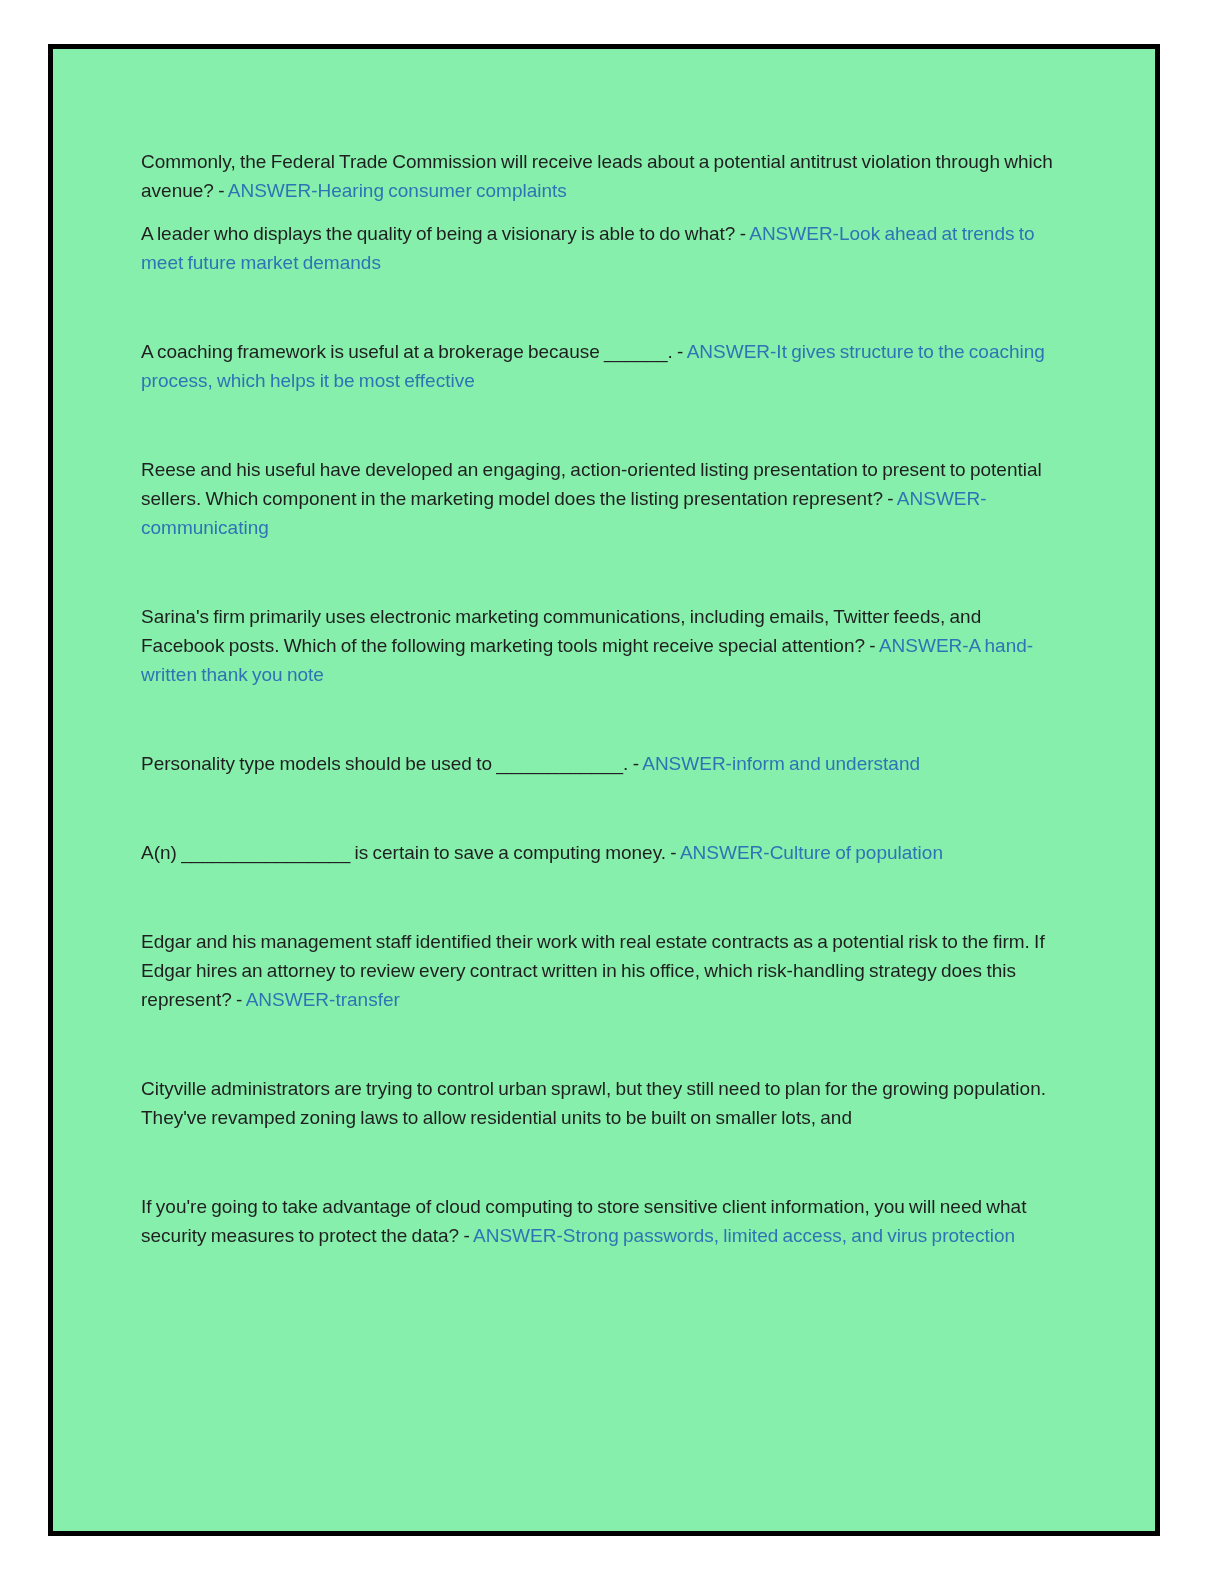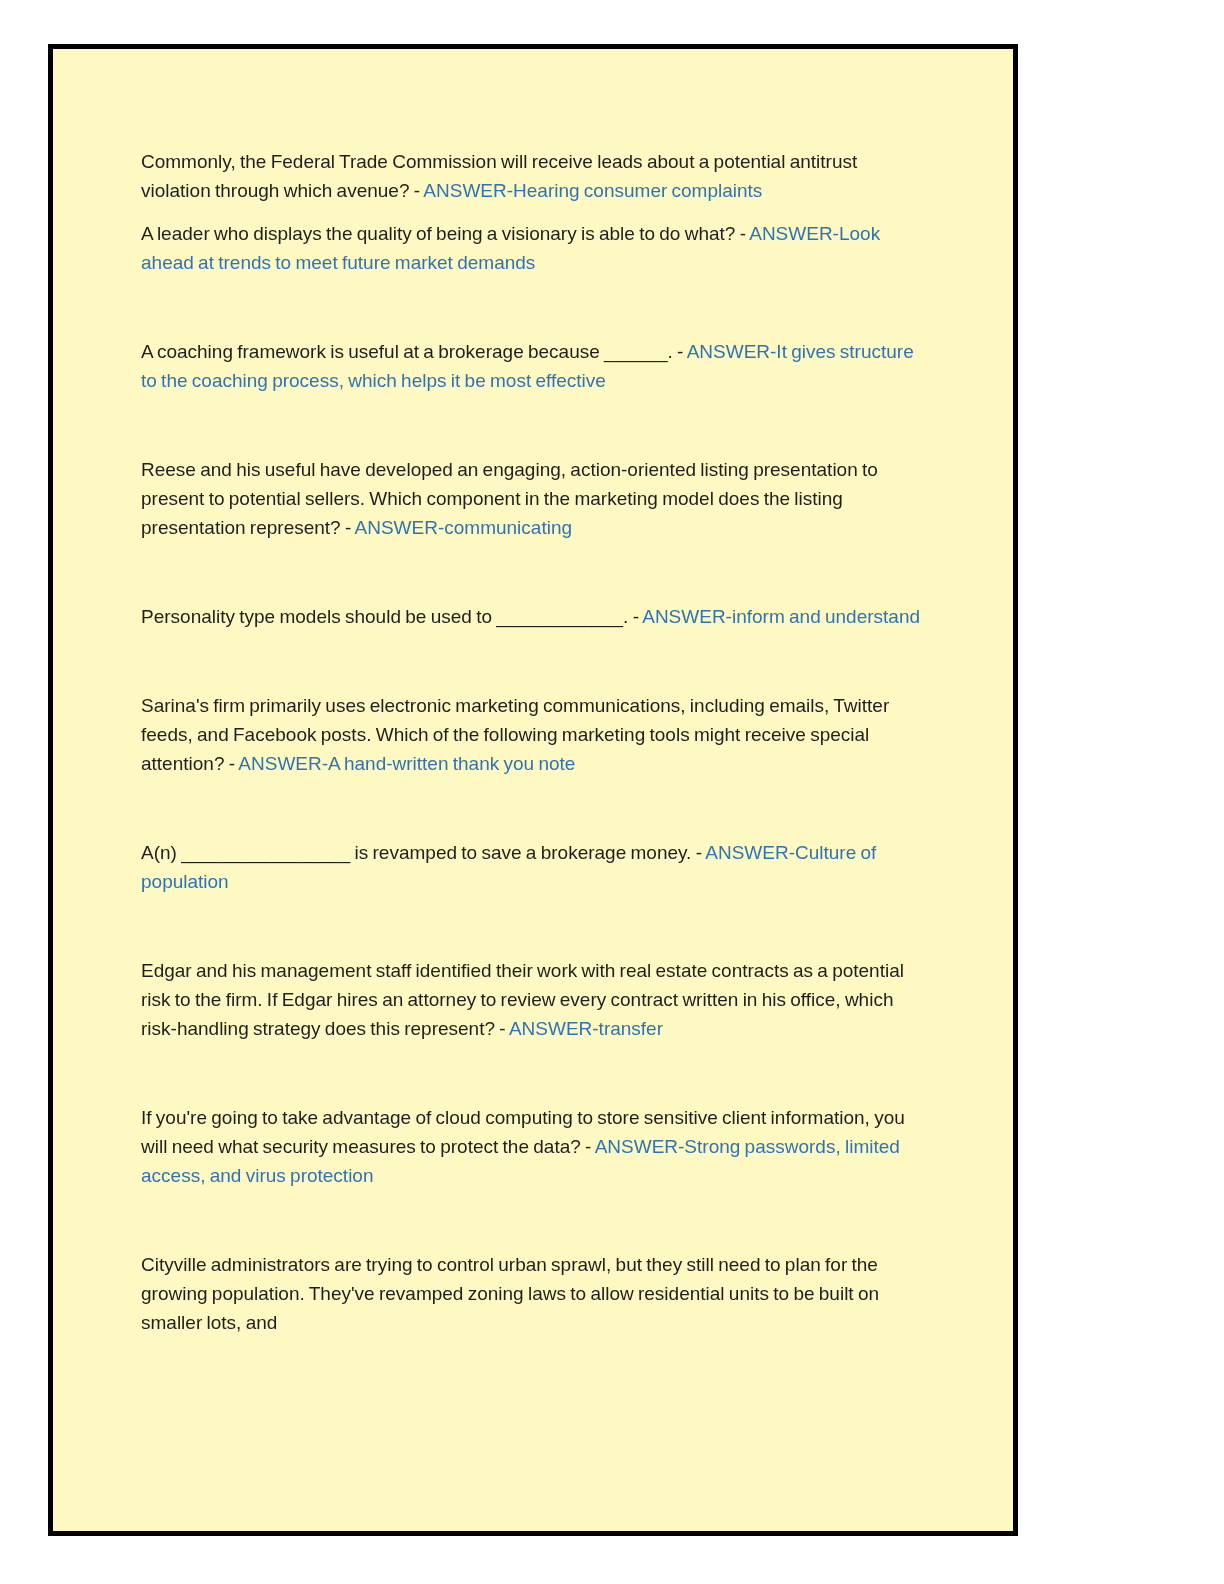--- a/index.html
+++ b/index.html
@@ -10,25 +10,25 @@
   body {
     width: 1224px;
     height: 1584px;
     position: relative;
     font-family: "Liberation Sans", sans-serif;
   }
   .page-frame {
     position: absolute;
     left: 48px;
     top: 44px;
-    width: 970px;
+    width: 1112px;
     height: 1492px;
     border: 5px solid #000000;
     box-sizing: border-box;
-    background: #fef9c3;
+    background: #86efac;
   }
   .content {
     padding: 98px 88px 40px 88px;
   }
   .qa {
     font-size: 19px;
     line-height: 29px;
     color: #1f1f1f;
     margin: 0 0 60px 0;
     word-spacing: -1px;
@@ -51,26 +51,26 @@
 
     <p class="qa"><span>Commonly, the Federal Trade Commission will receive leads about a potential antitrust violation through which avenue?</span><span class="sep"> - </span><span class="answer">ANSWER-Hearing consumer complaints</span></p>
 
     <p class="qa"><span>A leader who displays the quality of being a visionary is able to do what?</span><span class="sep"> - </span><span class="answer">ANSWER-Look ahead at trends to meet future market demands</span></p>
 
     <p class="qa"><span>A coaching framework is useful at a brokerage because ______.</span><span class="sep"> - </span><span class="answer">ANSWER-It gives structure to the coaching process, which helps it be most effective</span></p>
 
 
     <p class="qa"><span>Reese and his useful have developed an engaging, action-oriented listing presentation to present to potential sellers. Which component in the marketing model does the listing presentation represent?</span><span class="sep"> - </span><span class="answer">ANSWER-communicating</span></p>
 
+    <p class="qa"><span>Sarina's firm primarily uses electronic marketing communications, including emails, Twitter feeds, and Facebook posts. Which of the following marketing tools might receive special attention?</span><span class="sep"> - </span><span class="answer">ANSWER-A hand-written thank you note</span></p>
+
     <p class="qa"><span>Personality type models should be used to ____________.</span><span class="sep"> - </span><span class="answer">ANSWER-inform and understand</span></p>
 
-    <p class="qa"><span>Sarina's firm primarily uses electronic marketing communications, including emails, Twitter feeds, and Facebook posts. Which of the following marketing tools might receive special attention?</span><span class="sep"> - </span><span class="answer">ANSWER-A hand-written thank you note</span></p>
-
-    <p class="qa"><span>A(n) ________________  is revamped to save a brokerage money.</span><span class="sep"> - </span><span class="answer">ANSWER-Culture of population</span></p>
+    <p class="qa"><span>A(n) ________________  is certain to save a computing money.</span><span class="sep"> - </span><span class="answer">ANSWER-Culture of population</span></p>
 
     <p class="qa"><span>Edgar and his management staff identified their work with real estate contracts as a potential risk to the firm. If Edgar hires an attorney to review every contract written in his office, which risk-handling strategy does this represent?</span><span class="sep"> - </span><span class="answer">ANSWER-transfer</span></p>
 
+    <p class="qa"><span>Cityville administrators are trying to control urban sprawl, but they still need to plan for the growing population. They've revamped zoning laws to allow residential units to be built on smaller lots, and</span><span class="sep"></span><span class="answer"></span></p>
+
     <p class="qa"><span>If you're going to take advantage of cloud computing to store sensitive client information, you will need what security measures to protect the data?</span><span class="sep"> - </span><span class="answer">ANSWER-Strong passwords, limited access, and virus protection</span></p>
-
-    <p class="qa"><span>Cityville administrators are trying to control urban sprawl, but they still need to plan for the growing population. They've revamped zoning laws to allow residential units to be built on smaller lots, and</span><span class="sep"></span><span class="answer"></span></p>
 
   </div>
 </div>
 
 </body></html>

